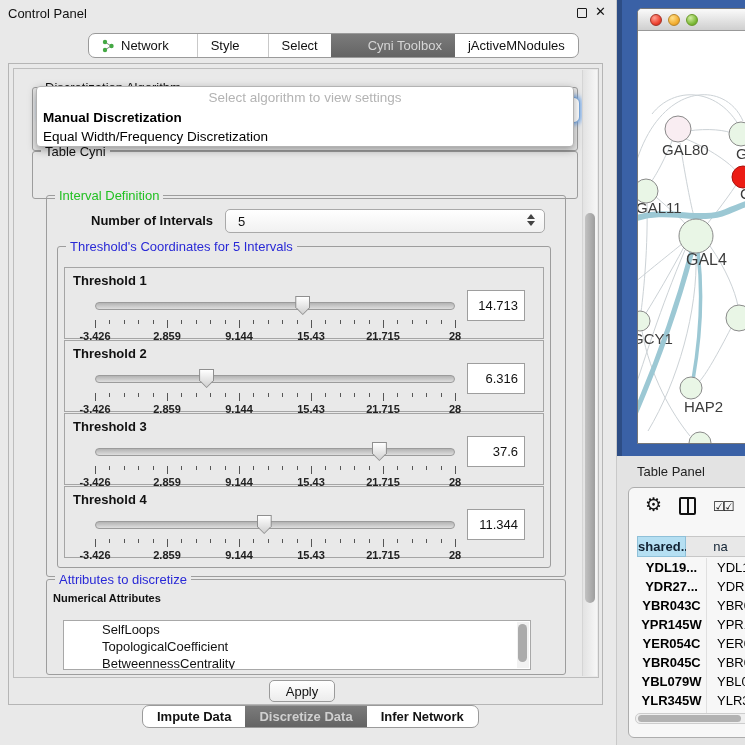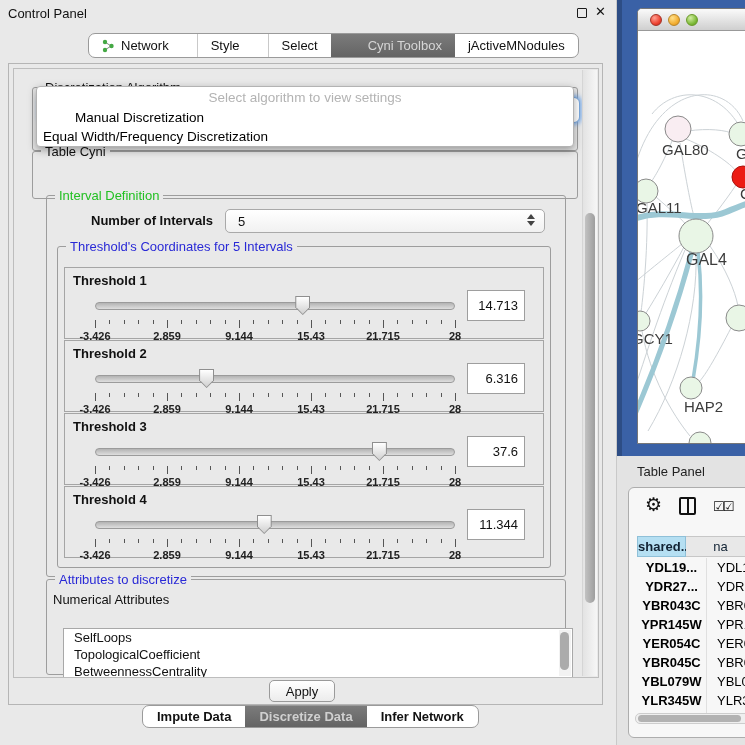--- a/index.html
+++ b/index.html
@@ -76,44 +76,44 @@
   .tick.minor { height:4px; }
   .tick.major { height:8px; }
   .thr-ticklabels { position:absolute; left:2px; top:36px; width:360px; height:12px; }
   .ticklabel { position:absolute; transform:translateX(-50%); font-size:11px; font-weight:bold;
     color:#222; white-space:nowrap; }
   .thr-value { position:absolute; left:402px; top:22px; width:58px; height:31px;
     background:#fff; border:1px solid #9e9e9e; font-size:13px; color:#111;
     text-align:right; padding:7px 6px 0 0; }
 
   #attr-group { left:32px; top:510px; width:520px; height:96px; }
-  .attr-sub { position:absolute; left:6px; top:12px; font-size:13px; font-weight:normal; color:#111; }
-  .attr-list { position:absolute; left:16px; top:48px; width:510px; height:50px;
-    background:#fff; border:1px solid #a8a8a8; overflow:hidden; }
+  .attr-sub { position:absolute; left:6px; top:12px; font-size:11px; font-weight:bold; color:#111; }
+  .attr-list { position:absolute; left:16px; top:40px; width:468px; height:50px;
+    background:#fff; border:1px solid #a8a8a8; overflow:hidden;padding-left:28px; }
   .attr-item { height:17px; line-height:17px; padding-left:10px; font-size:13px; color:#111; }
   .attr-scroll { position:absolute; right:1px; top:1px; width:12px; bottom:1px; background:#f2f2f2; }
   .attr-thumb { position:absolute; left:1px; top:2px; width:9px; height:38px; border-radius:5px; background:#ababab; }
 
   .apply-btn { position:absolute; left:260px; top:616px; width:66px; height:22px;
     background:linear-gradient(#ffffff,#ececec); border:1px solid #9a9a9a; border-radius:5px;
     font-size:13px; color:#111; font-family:inherit; }
 
   .bottom-tabs { position:absolute; left:142px; top:705px; height:23px; display:flex;
     background:#fff; border:1px solid #9a9a9a; border-radius:7px; overflow:hidden;
     font-size:13px; font-weight:bold; align-items:stretch; }
   .bseg { display:flex; align-items:center; padding:0 14px; color:#111; white-space:nowrap; }
   .bseg.sel { background:linear-gradient(#7b7b7b,#646464); color:#d0d0d0; }
 
   
   #algo-popup { position:absolute; left:36px; top:86px; width:538px; height:61px; z-index:50;
     background:#fff; border:1px solid #b3b3b3; border-radius:4px;
     box-shadow:0 3px 8px rgba(0,0,0,.35); overflow:hidden; }
   .popup-placeholder { height:21px; line-height:21px; text-align:center; color:#b3b3b3; font-size:13.5px; }
   .popup-opt { height:19px; line-height:19px; padding-left:6px; font-size:13.5px; color:#000; }
-  .popup-opt.bold { font-weight:normal;margin-left:32px; }
+  .popup-opt.bold { font-weight:bold; }
 
   
   #desktop-blue { position:absolute; left:617px; top:0; width:128px; height:456px;
     background:#3a61a6; border-left:5px solid #2d4d85; }
   #net-window { position:absolute; left:15px; top:8px; width:115px; height:436px;
     background:#fff; border:1px solid #777; border-radius:5px 0 0 0; overflow:hidden; }
   .net-titlebar { position:absolute; left:0; top:0; right:0; height:22px;
     background:linear-gradient(#fafafa,#cfcfcf); border-bottom:1px solid #999; }
   .light { position:absolute; top:5px; width:12px; height:12px; border-radius:50%; }
   .light.red { left:12px; background:radial-gradient(circle at 35% 30%,#ffa092,#ee4433 60%,#c02114); border:1px solid #a33327; }

